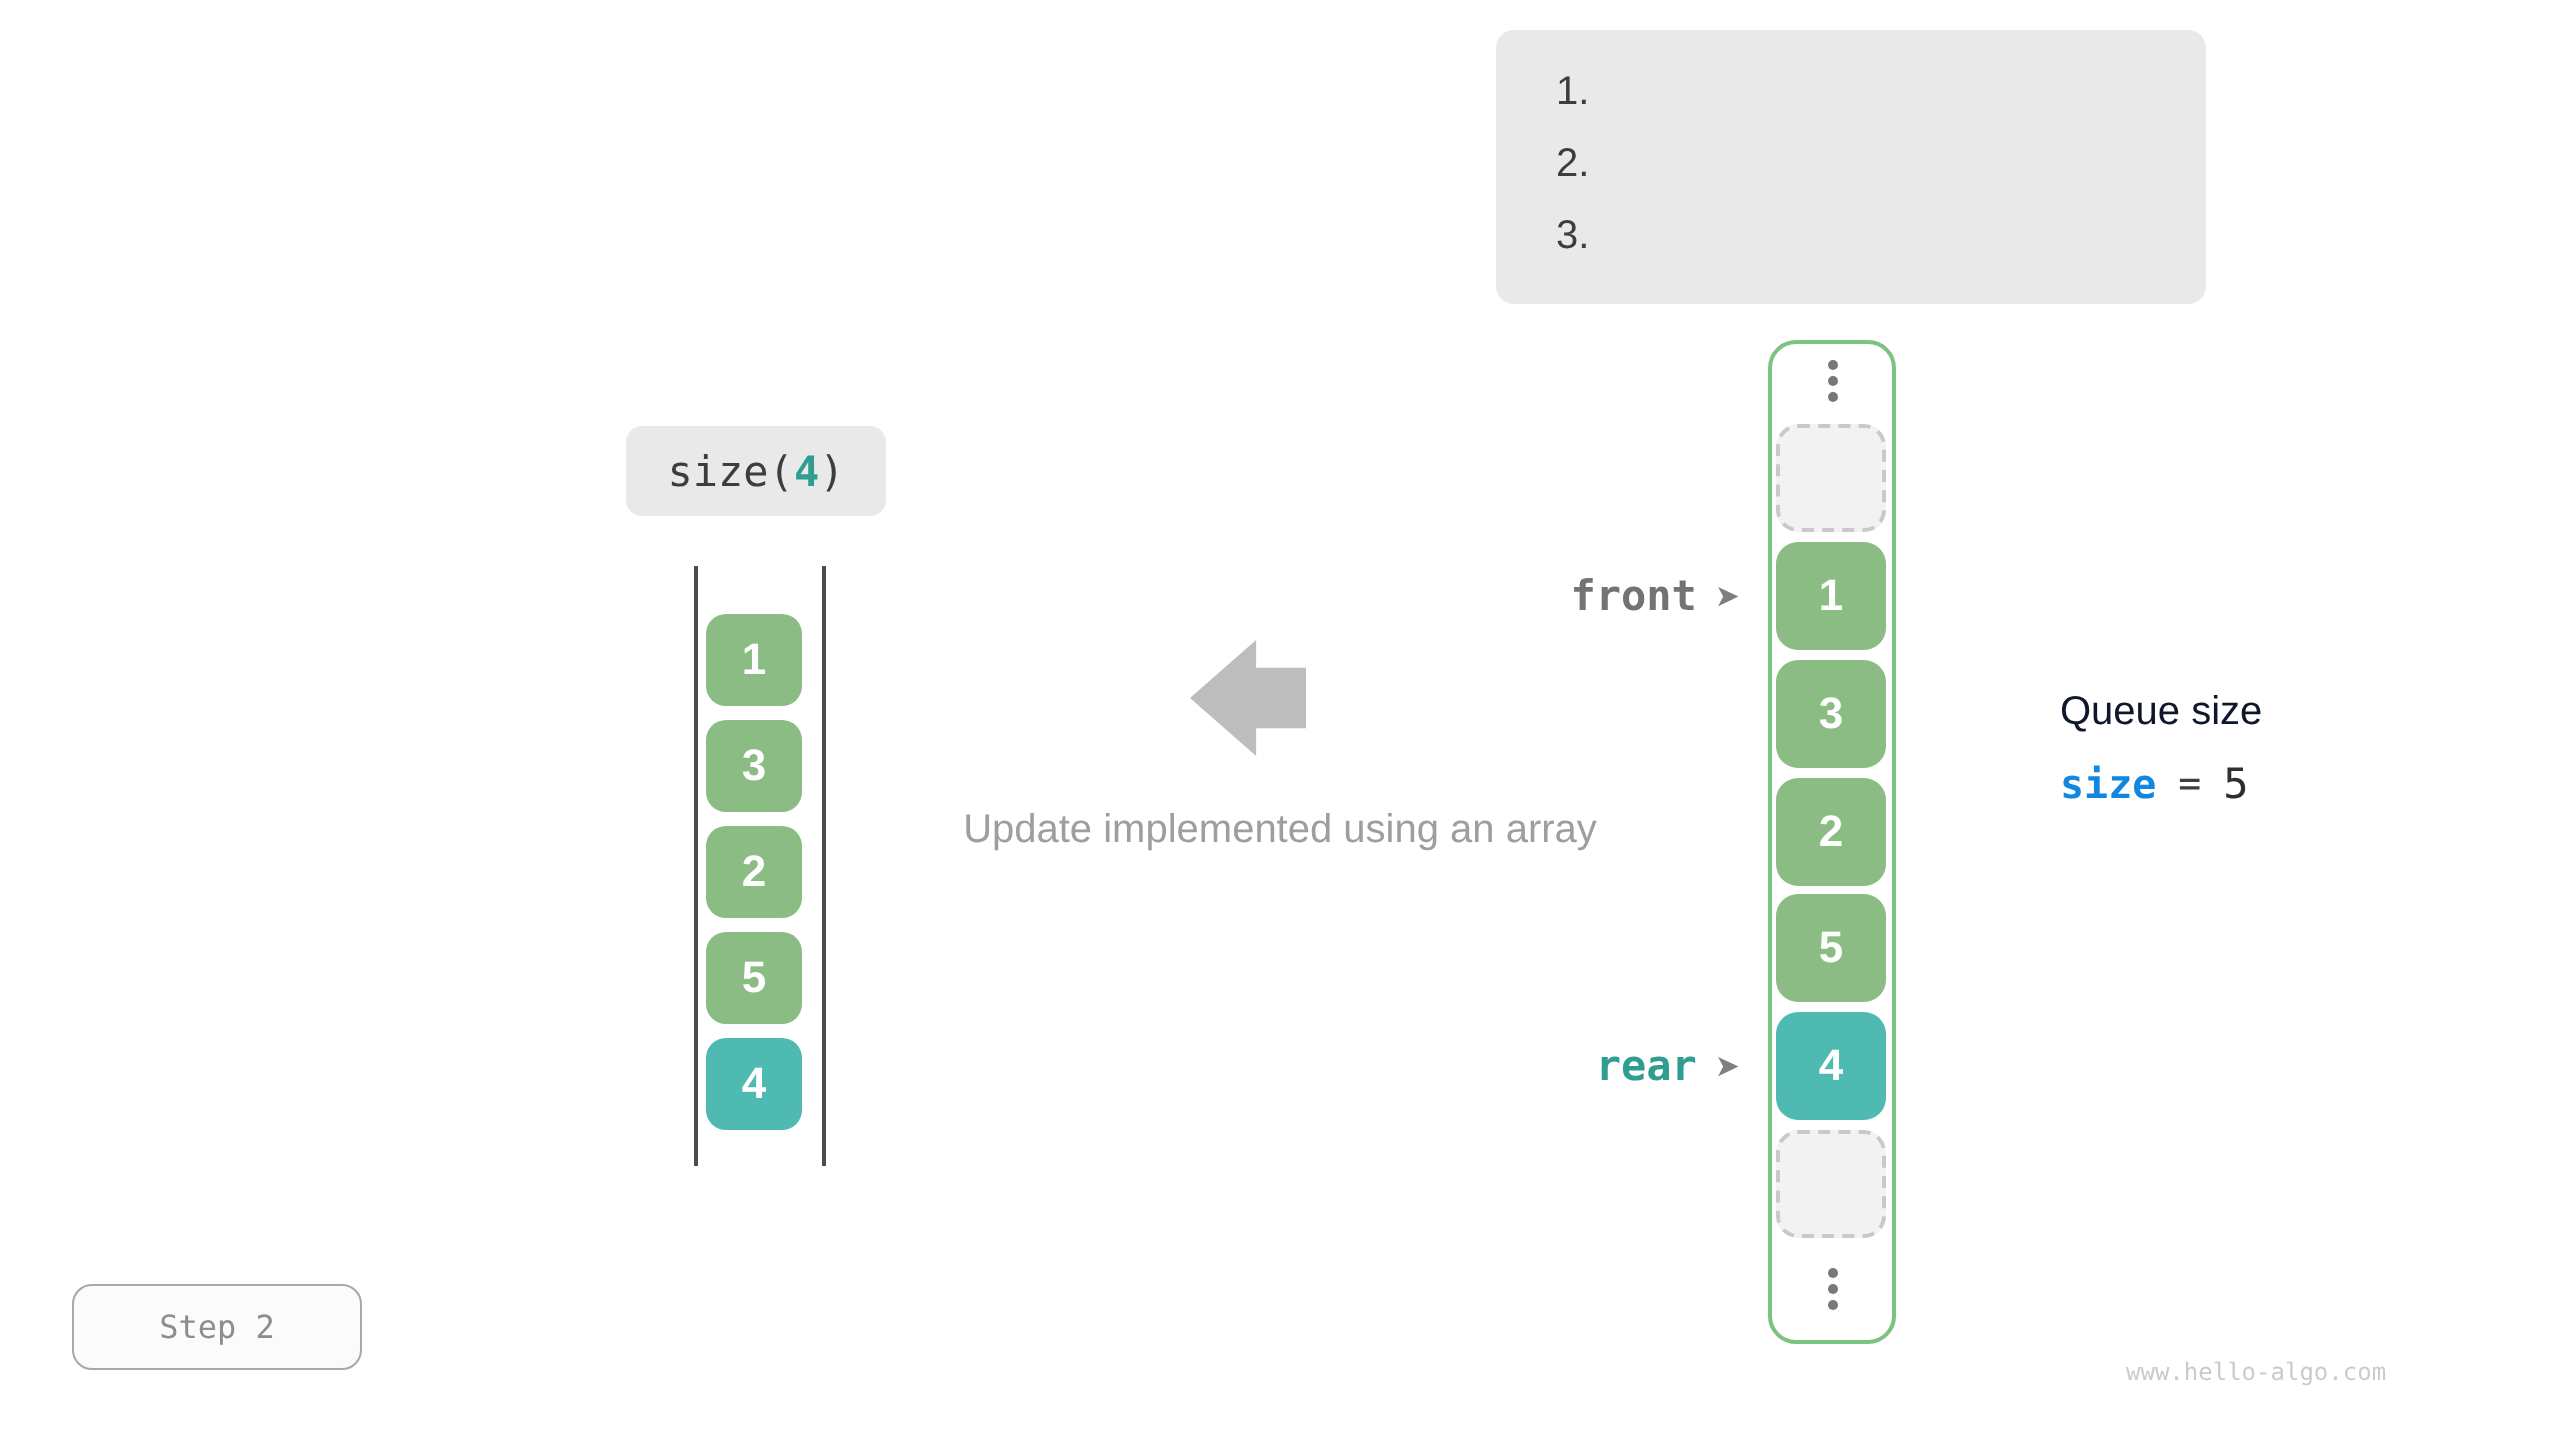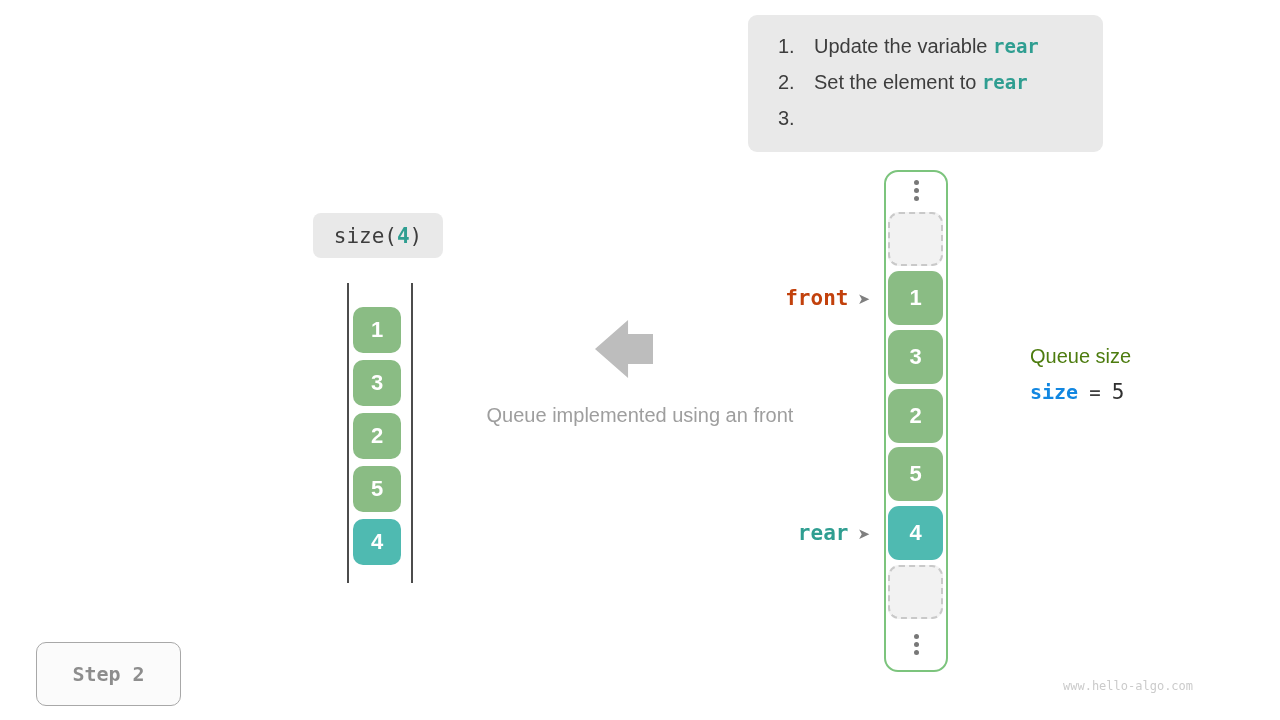--- a/index.html
+++ b/index.html
@@ -46,56 +46,54 @@
   .ra-cell { left:2px; width:55px; height:54px; border-radius:11px; }
   .dashed { background:#f2f2f2; border:2px dashed #c9c9c9; }
   .ellipsis { position:absolute; left:0; width:60px; display:flex; flex-direction:column;
               align-items:center; gap:3px; }
   .dot { width:5px; height:5px; border-radius:50%; background:#787878; }
 
   
   .pointer { position:absolute; left:740px; width:130px; height:28px; display:flex;
              align-items:center; justify-content:flex-end; gap:9px; }
   .ptr-label { font-family:"DejaVu Sans Mono", monospace; font-weight:bold; font-size:21px; }
-  .front-color { color:#c2410c; }
+  .front-color { color:#737373; }
   .rear-color { color:#2f9e91; }
   .ptr-arrow { color:#7f7f7f; font-size:15px; line-height:1; }
 
   
   .queue-size { position:absolute; left:1030px; top:345px; }
-  .qs-title { font-size:20px; color:#4d7c0f; }
+  .qs-title { font-size:20px; color:#0f172a; }
   .qs-line2 { margin-top:12px; display:flex; align-items:center; }
   .qs-var { font-family:"DejaVu Sans Mono", monospace; font-weight:bold; font-size:20px; color:#1287e1; }
   .qs-eq { font-family:"DejaVu Sans Mono", monospace; font-size:19px; color:#3d3d3d; margin:0 11px; }
   .qs-val { font-family:"DejaVu Sans Mono", monospace; font-size:21px; color:#2f2f2f; }
 
   
-  .step-badge { position:absolute; left:36px; top:642px; width:145px; height:64px;
+  .step-badge { position:absolute; left:36px; top:642px; width:145px; height:43px;
                 background:#fbfbfb; border:1.5px solid #a8a8a8; border-radius:10px;
                 display:flex; align-items:center; justify-content:center;
-                font-family:"DejaVu Sans Mono", monospace; font-weight:bold;
-                font-size:20px; color:#8d8d8d; }
+                font-family:"DejaVu Sans Mono", monospace; font-weight:normal;
+                font-size:16px; color:#8d8d8d; }
 
   
   .watermark { position:absolute; left:1063px; top:679px;
                font-family:"DejaVu Sans Mono", monospace; font-size:12px; color:#cbcbcb; }
 </style>
 </head>
 <body>
 
 <div class="canvas">
 
   <div class="steps-box">
     <div class="step-item">
       <span class="step-num">1.</span>
-      <span><span>Update the variable </span><span class="code code-teal">rear</span><span></span></span>
     </div>
     <div class="step-item">
       <span class="step-num">2.</span>
-      <span><span>Set the element to </span><span class="code code-teal">rear</span><span></span></span>
     </div>
     <div class="step-item">
       <span class="step-num">3.</span>
     </div>
   </div>
 
   <div class="push-label">
     <span>size(</span>
       <span class="push-arg">4</span>
       <span>)</span>
@@ -103,21 +101,21 @@
 
   <div class="stack-line line-left"></div>
   <div class="stack-line line-right"></div>
   <div class="cell ls-cell green" style="top:307px">1</div>
   <div class="cell ls-cell green" style="top:360px">3</div>
   <div class="cell ls-cell green" style="top:413px">2</div>
   <div class="cell ls-cell green" style="top:466px">5</div>
   <div class="cell ls-cell teal" style="top:519px">4</div>
 
   <div class="big-arrow"></div>
-  <div class="caption">Queue implemented using an front</div>
+  <div class="caption">Update implemented using an array</div>
 
   <div class="ra-container">
     <div class="ellipsis" style="top:8px">
       <span class="dot"></span>
         <span class="dot"></span>
         <span class="dot"></span>
     </div>
     <div class="cell ra-cell dashed" style="position:absolute; top:40px"></div>
     <div class="cell ra-cell green" style="position:absolute; top:99px">1</div>
     <div class="cell ra-cell green" style="position:absolute; top:158px">3</div>

